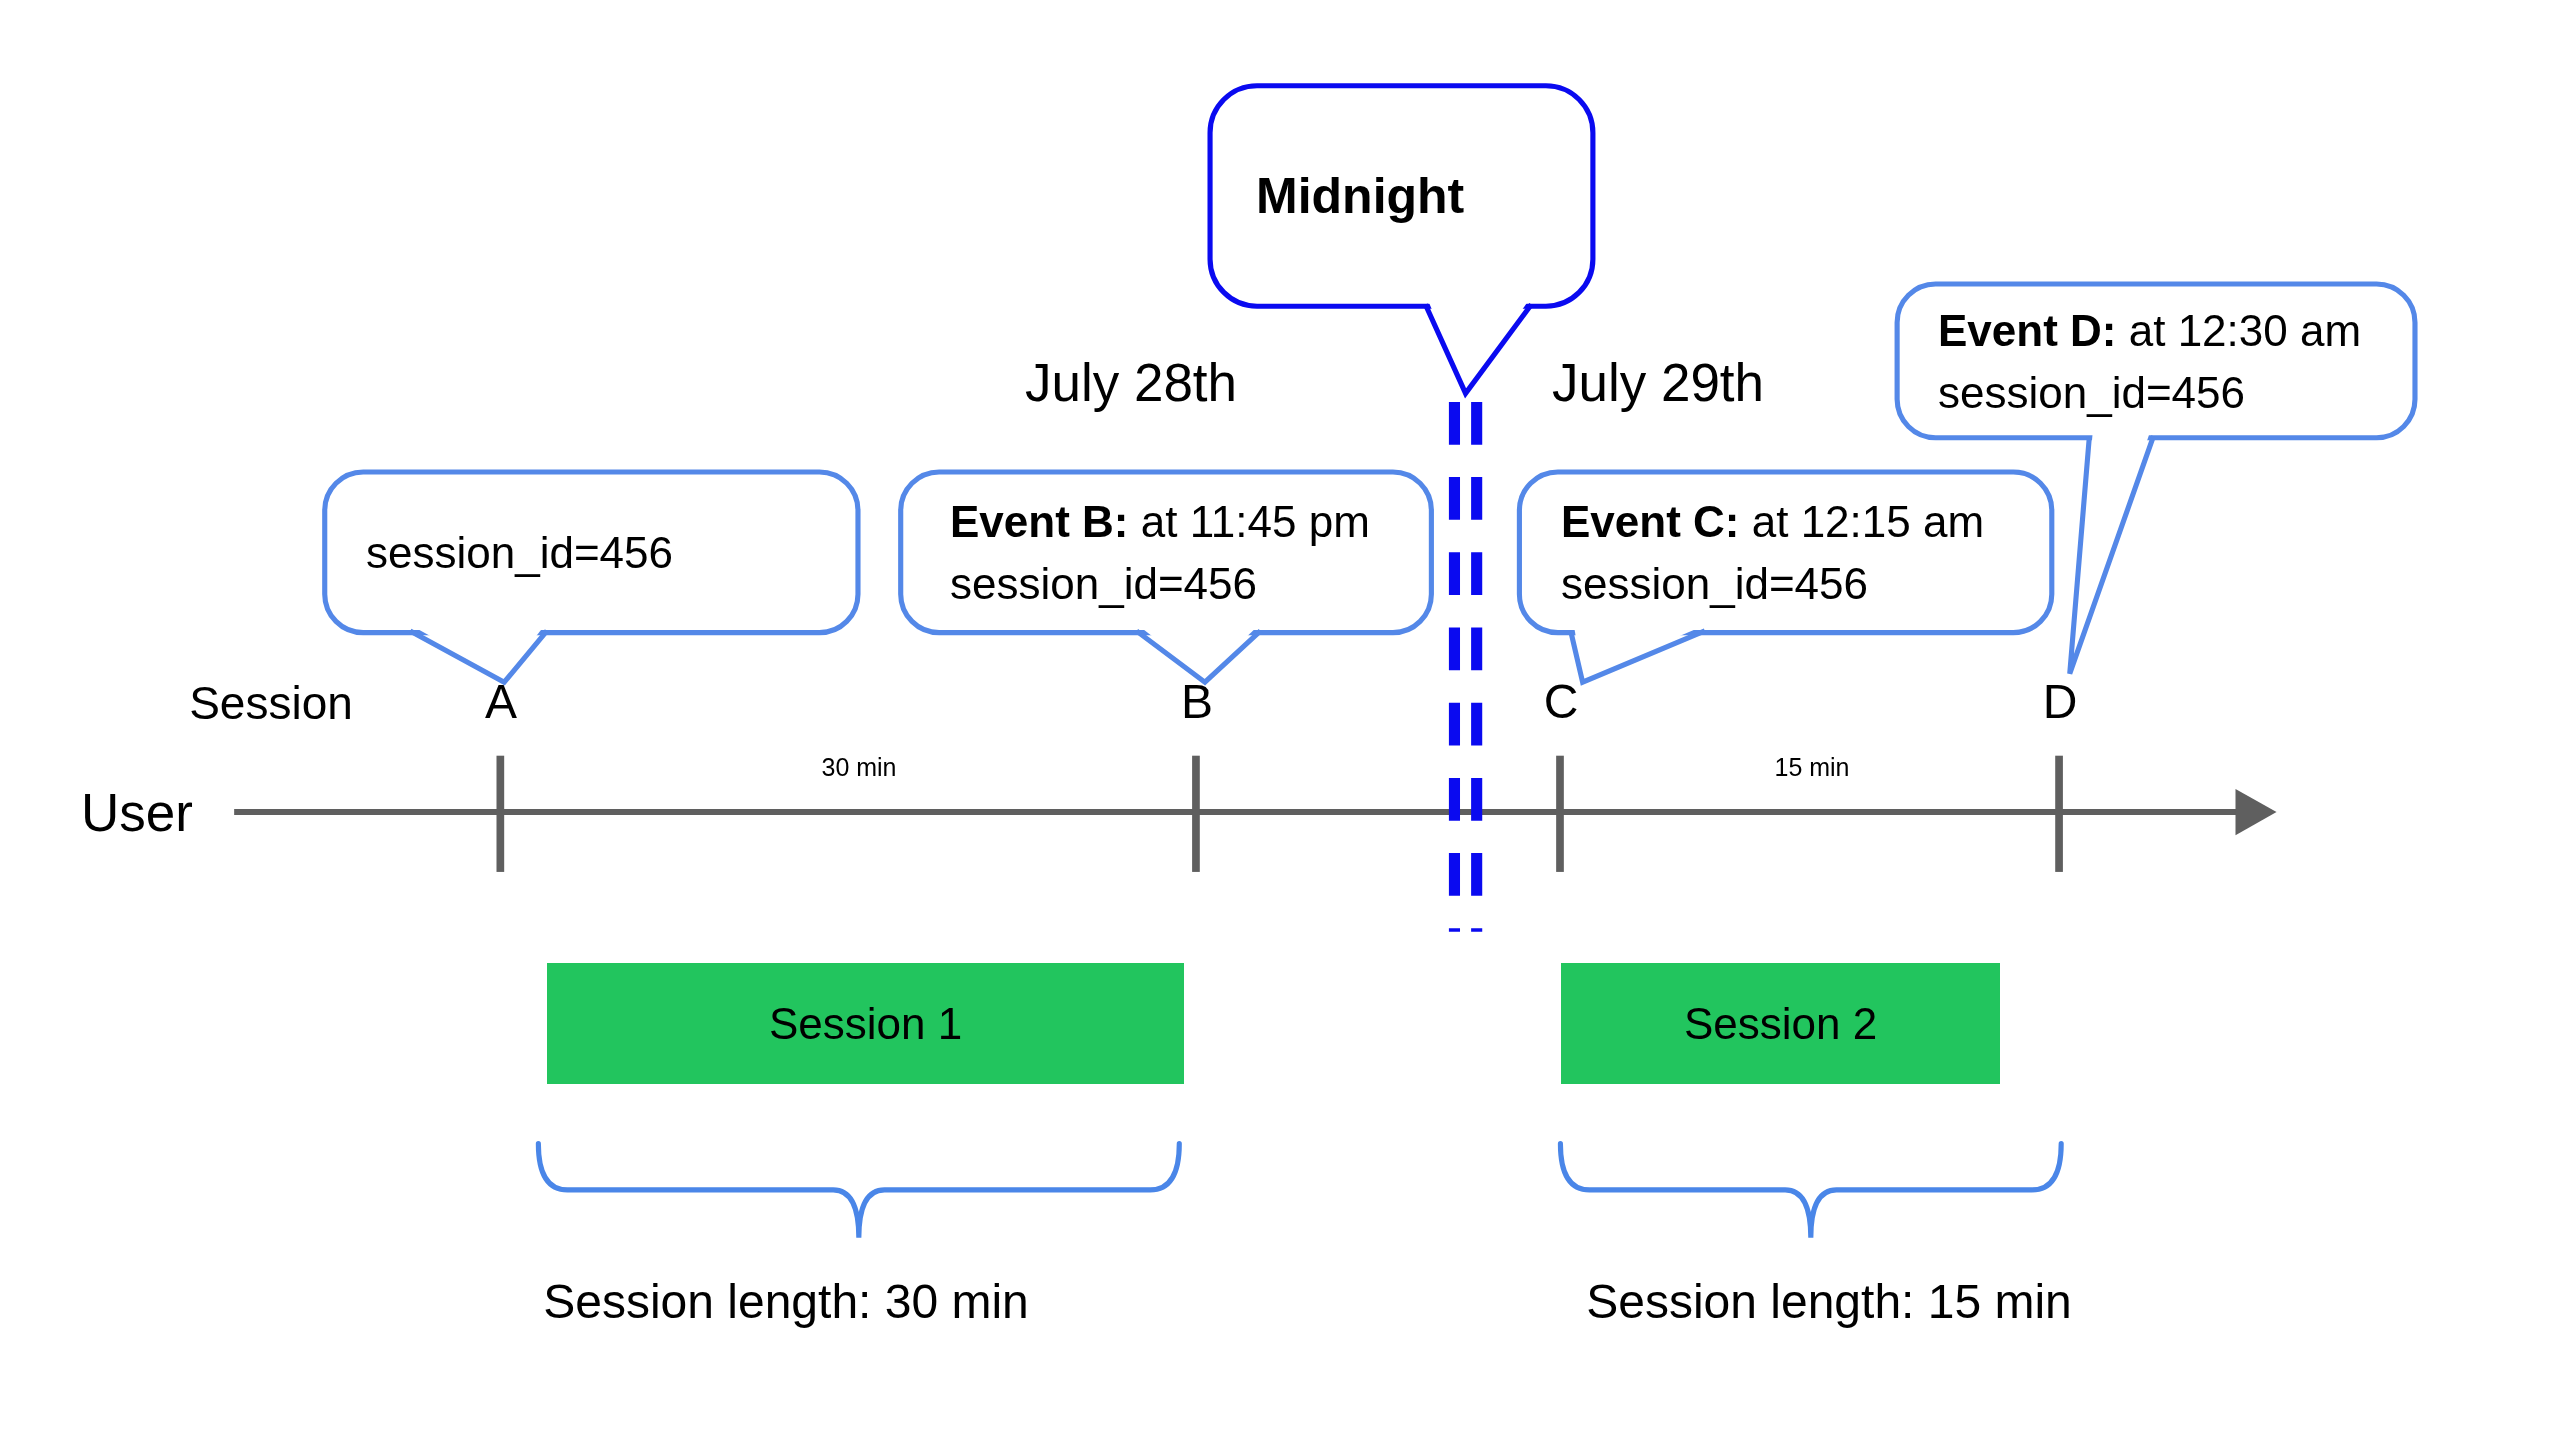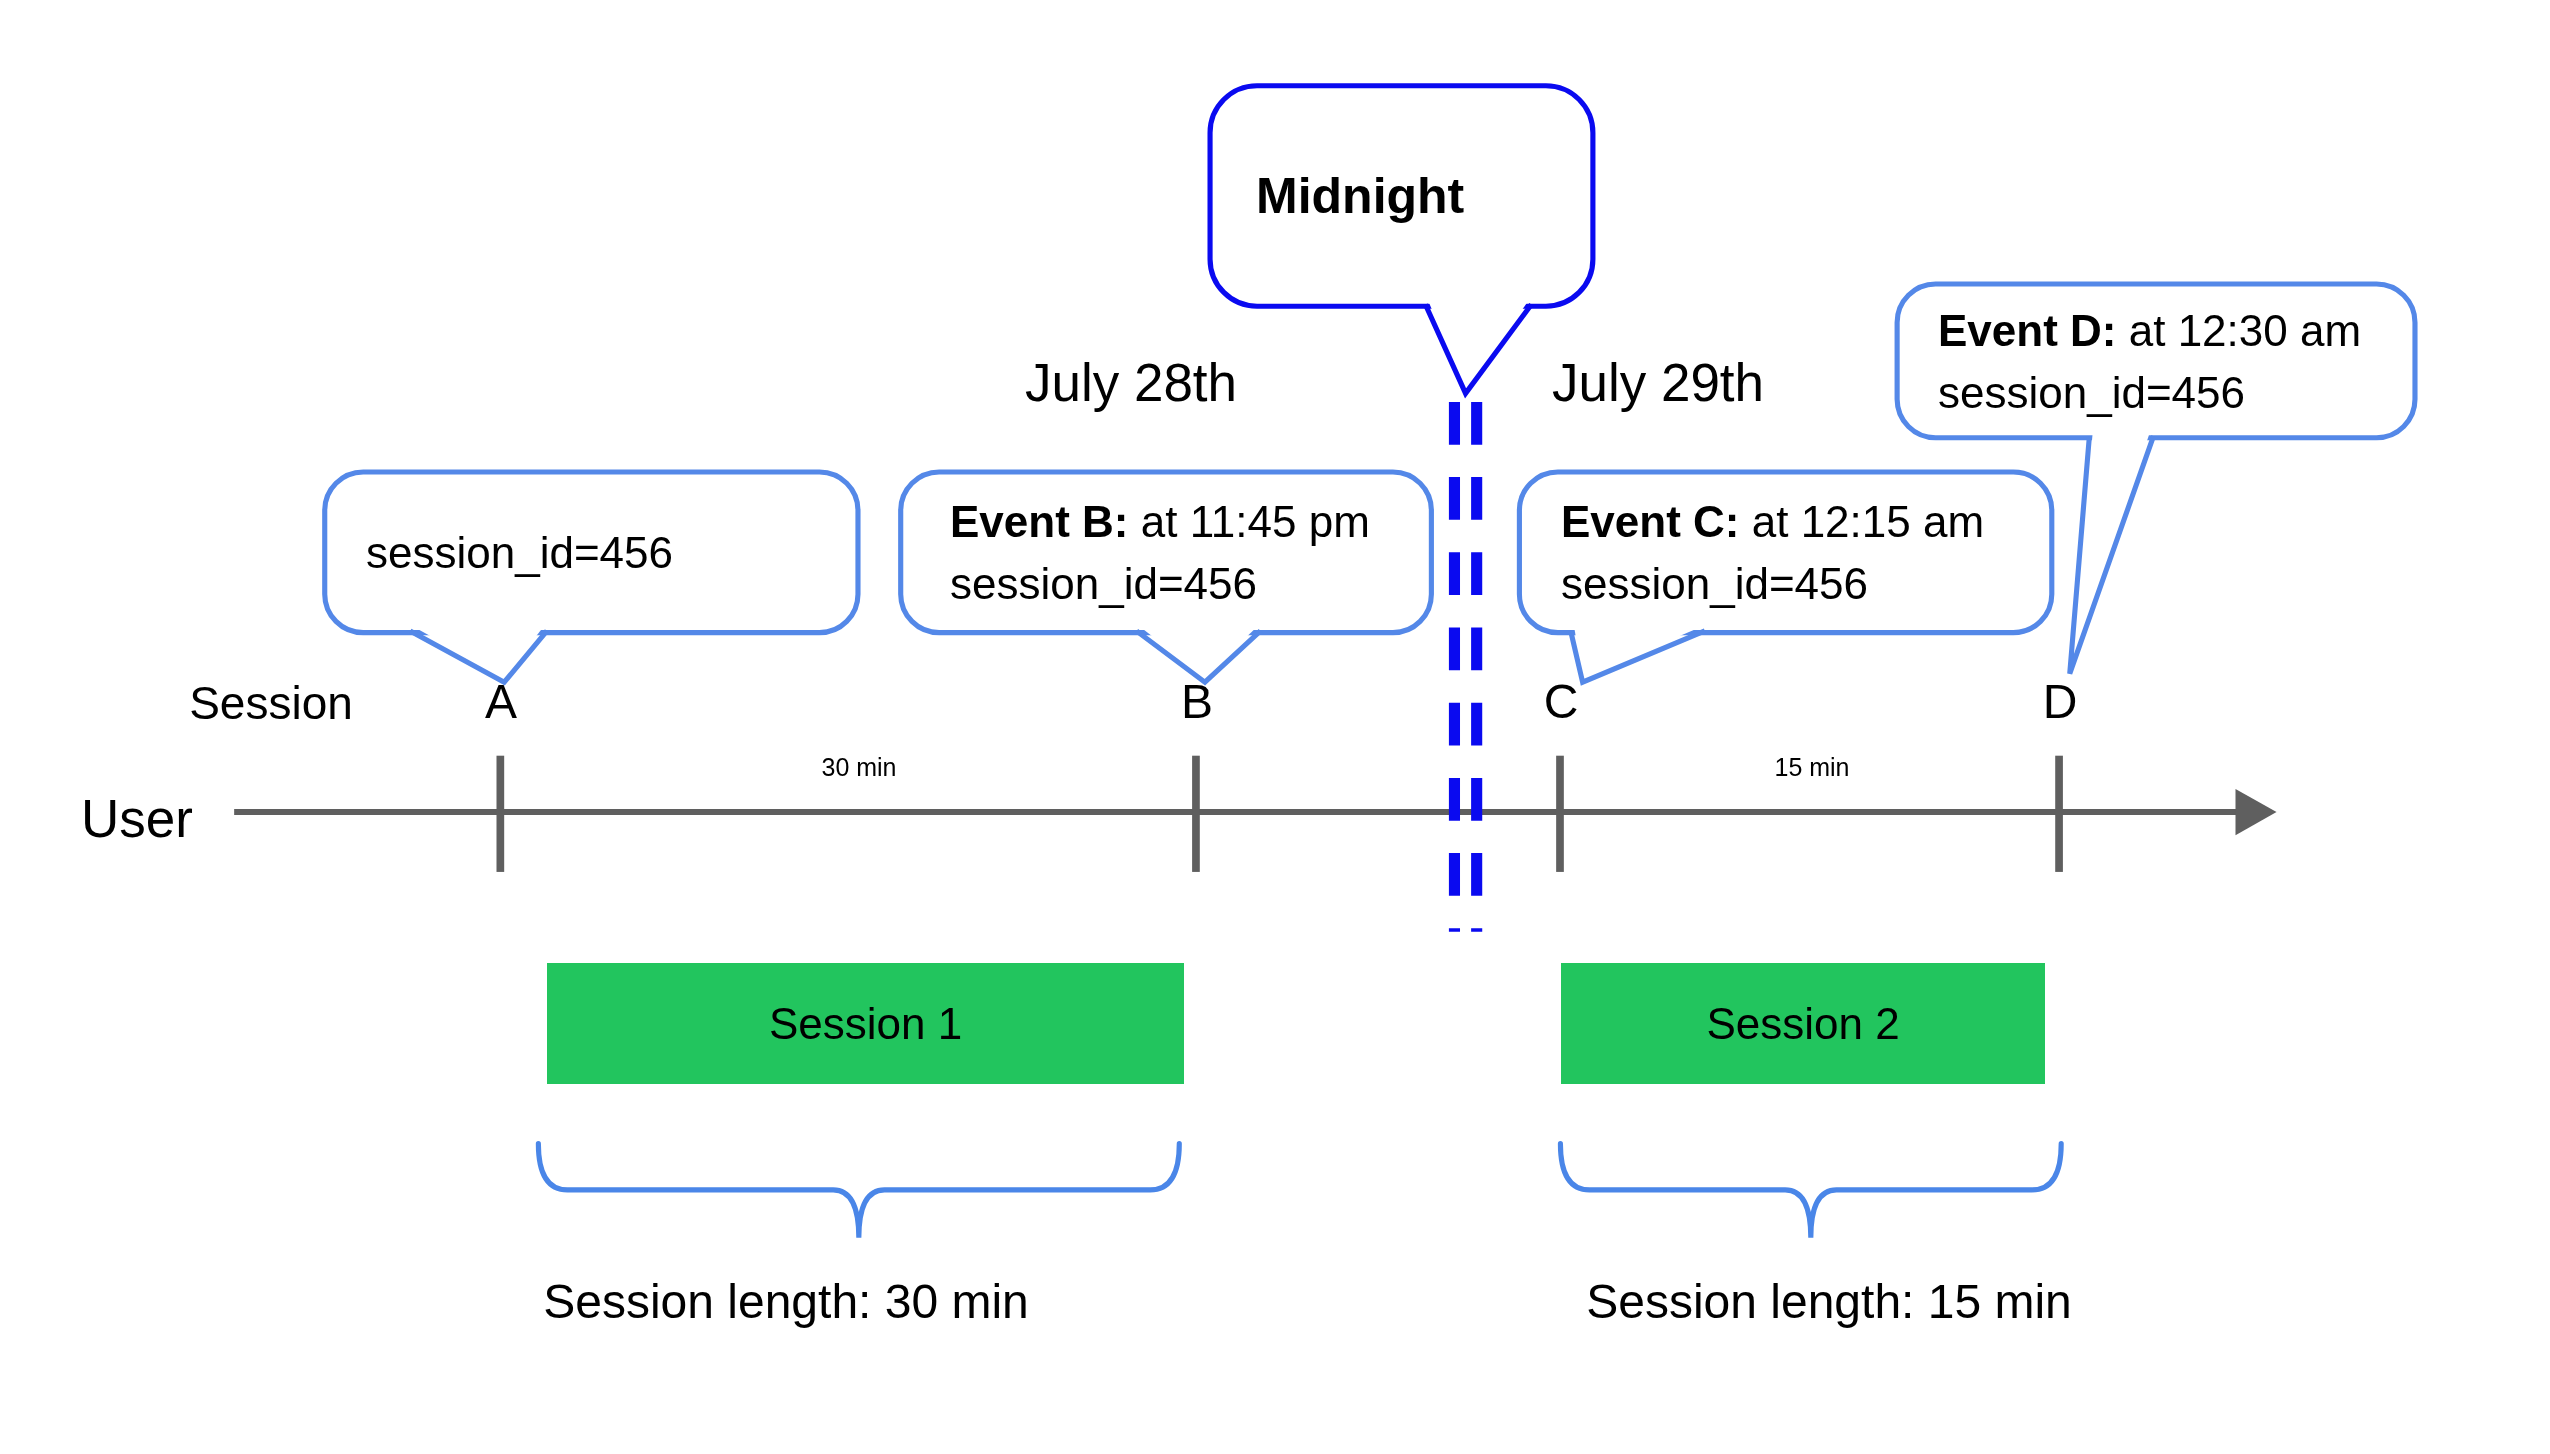--- a/index.html
+++ b/index.html
@@ -77,21 +77,21 @@
     <g>
       <rect x="2220" y="332" width="606" height="180" rx="45" fill="#ffffff" stroke="#5488e8" stroke-width="6"></rect>
       <path d="M 2449,505 L 2422,782 L 2516,505 Z" fill="#ffffff" stroke="none"></path>
       <path d="M 2445,510 L 2422,788 L 2520,510" fill="none" stroke="#5488e8" stroke-width="6"></path>
     </g>
 
     <path d="M 630,1338 Q 630,1392 664,1392 L 975,1392 Q 1005,1392 1005,1448 Q 1005,1392 1035,1392 L 1346,1392 Q 1380,1392 1380,1338" fill="none" stroke="#4a86e8" stroke-width="6" stroke-linecap="round"></path>
     <path d="M 1826,1338 Q 1826,1392 1860,1392 L 2089,1392 Q 2119,1392 2119,1448 Q 2119,1392 2149,1392 L 2378,1392 Q 2412,1392 2412,1338" fill="none" stroke="#4a86e8" stroke-width="6" stroke-linecap="round"></path>
   </svg>
 
-  <div class="txt user-label vcenter" style="left:81px;top:812px;margin-top:6px;">User</div>
+  <div class="txt user-label vcenter" style="left:81px;top:812px;">User</div>
   <div class="txt events-label center" style="left:271px;top:703px;">Session</div>
 
   <div class="txt tick-label center" style="left:501px;top:701px;">A</div>
   <div class="txt tick-label center" style="left:1197px;top:701px;">B</div>
   <div class="txt tick-label center" style="left:1561px;top:701px;">C</div>
   <div class="txt tick-label center" style="left:2060px;top:701px;">D</div>
 
   <div class="txt duration-label center" style="left:859px;top:767px;">30 min</div>
   <div class="txt duration-label center" style="left:1812px;top:767px;">15 min</div>
 
@@ -112,21 +112,21 @@
     <div>session_id=456</div>
   </div>
   <div class="txt bubble-text vcenter" style="left:1938px;top:362px;">
     <div><b>Event D:</b><span> at 12:30 am</span></div>
     <div>session_id=456</div>
   </div>
 
   <div class="session-box" style="left:547px;top:963px;width:637px;height:121px;">
     <span>Session 1</span>
   </div>
-  <div class="session-box" style="left:1561px;top:963px;width:484px;height:121px;">
+  <div class="session-box" style="left:1561px;top:963px;width:439px;height:121px;">
     <span>Session 2</span>
   </div>
 
   <div class="txt session-length center" style="left:786px;top:1301px;">Session length: 30 min</div>
   <div class="txt session-length center" style="left:1829px;top:1301px;">Session length: 15 min</div>
 
 </div>
 
 
 </body></html>

